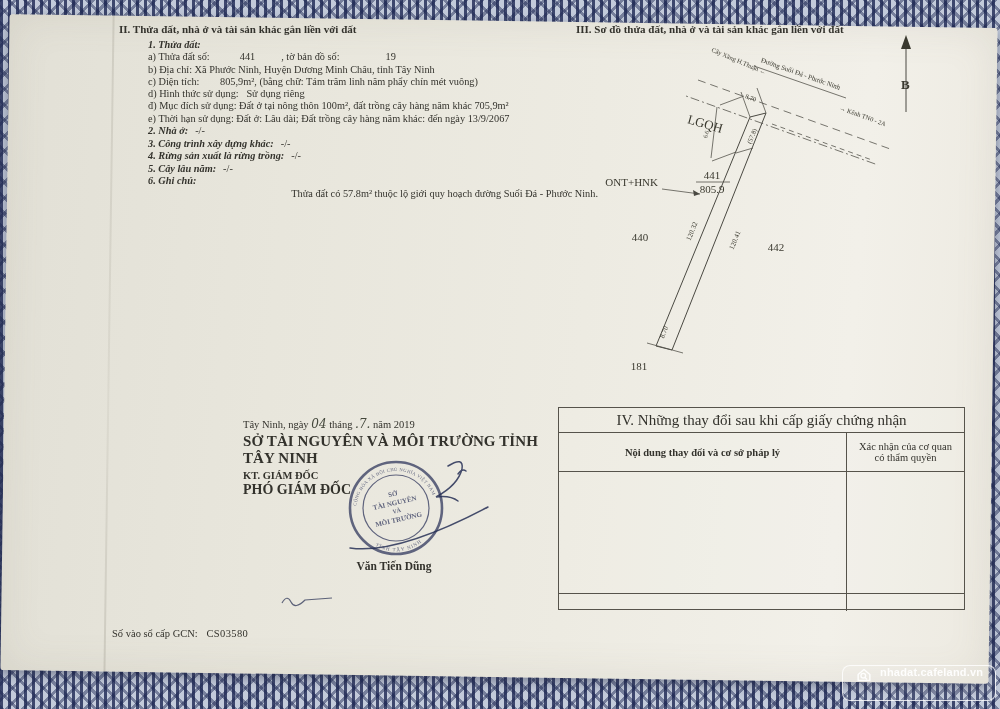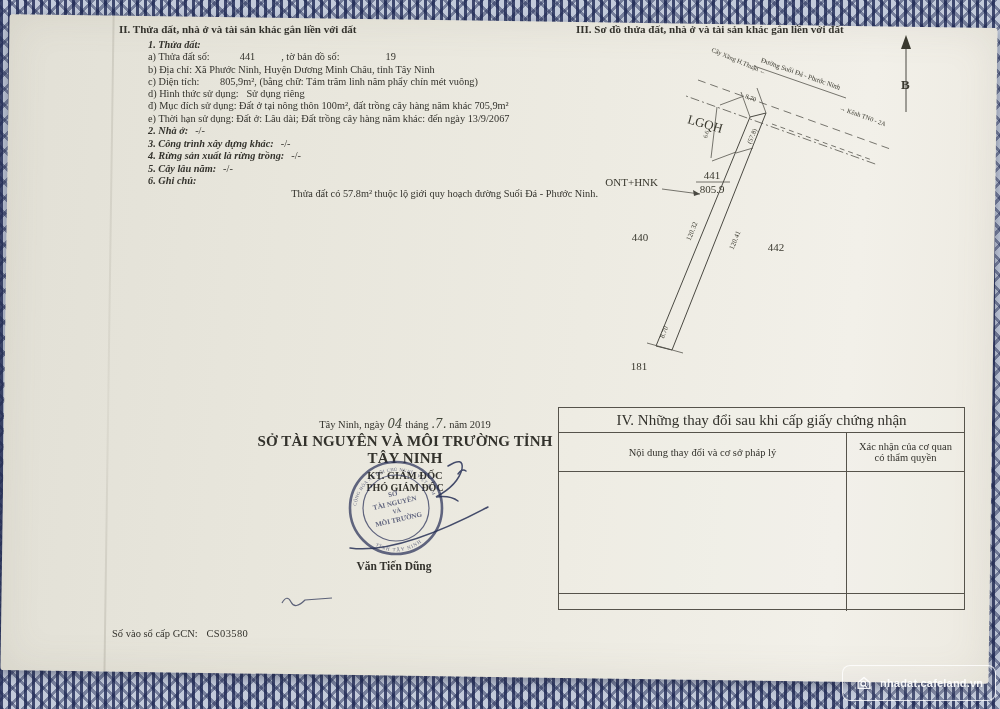--- a/index.html
+++ b/index.html
@@ -22,48 +22,48 @@
   .s3-title{position:absolute;left:576px;top:23px;font-weight:bold;font-size:11px;white-space:nowrap;}
   .s2-list{position:absolute;left:148px;top:39px;width:450px;font-size:10.3px;line-height:12.3px;}
   .l{white-space:nowrap;}
   .l.wrap{white-space:normal;padding-left:10px;text-indent:-10px;}
   .bi{font-weight:bold;font-style:italic;}
   .rv{font-weight:normal;font-style:normal;margin-left:7px;}
   .li{line-height:12.6px;}
   .note{white-space:normal;padding-left:6px;text-align:right;}
   .a441{margin-left:30px;} .atb{margin-left:26px;} .a19{margin-left:46px;}
 
-  .sign{position:absolute;left:243px;top:417px;width:324px;text-align:center;}
+  .sign{position:absolute;left:243px;top:417px;width:324px;}
   .sign .date{font-size:10.5px;}
   .hand{font-family:"DejaVu Serif",serif;font-style:italic;font-size:12px;color:#44483c;}
   .sign .org{font-weight:bold;font-size:15px;margin-top:2px;letter-spacing:.1px;}
   .sign .kt{font-weight:bold;font-size:10.5px;margin-top:3px;}
-  .sign .pho{font-weight:bold;font-size:10px;margin-top:1px;}
+  .sign .pho{font-weight:bold;font-size:14px;margin-top:1px;}
   .signer{position:absolute;left:232px;top:560px;width:324px;text-align:center;
           font-weight:bold;font-size:11.5px;}
   .reg{position:absolute;left:112px;top:596px;font-size:10.5px;white-space:nowrap;margin-top:32px;}
   .reg .val{margin-left:6px;letter-spacing:.4px;}
 
   .stamp{position:absolute;left:323px;top:456px;width:150px;height:106px;opacity:.88;
          filter:blur(.3px);}
   .sigink{position:absolute;left:330px;top:452px;width:185px;height:112px;}
   .regink{position:absolute;left:278px;top:592px;width:60px;height:16px;}
 
   .t4{position:absolute;left:558px;top:407px;width:405px;height:201px;border:1.2px solid #56534b;
       font-size:10.5px;background:rgba(255,255,255,.06);}
   .t4 .row{display:flex;border-bottom:1px solid #56534b;}
   .t4 .title{display:flex;align-items:center;justify-content:center;height:24px;
       font-weight:normal;font-size:15px;border-bottom:1px solid #56534b;}
-  .t4 .c1{width:287px;border-right:1px solid #56534b;display:flex;align-items:center;justify-content:center;text-align:center;}
+  .t4 .c1{width:287px;border-right:1px solid #56534b;display:flex;align-items:center;justify-content:center;text-align:center;font-weight:bold;}
   .t4 .c2{flex:1;display:flex;align-items:center;justify-content:center;text-align:center;padding:0 6px;}
   .t4 .head{height:38px;}
   .t4 .body{height:121px;}
   .t4 .foot{height:17px;border-bottom:none;}
 
-  .wm{position:absolute;left:842px;top:665px;height:34px;display:inline-flex;align-items:center;
+  .wm{position:absolute;left:842px;top:665px;height:34px;display:inline-flex;
       gap:7px;padding:0 12px;border:1.5px solid rgba(255,255,255,.8);border-radius:8px;
       background:rgba(255,255,255,.07);z-index:6;}
   .wm span{font-family:"Liberation Sans",sans-serif;font-weight:bold;font-size:11px;
       color:rgba(255,255,255,.92);letter-spacing:.2px;}
 
   .dsvg{position:absolute;left:0;top:0;width:1000px;height:709px;pointer-events:none;}
   .dsvg text{fill:#3a392f;font-family:"Liberation Serif",serif;}
   .dsvg .ln{stroke:#4a4942;stroke-width:1;fill:none;}
   .dsvg .thin{stroke:#55544c;stroke-width:.8;fill:none;}
 </style>

